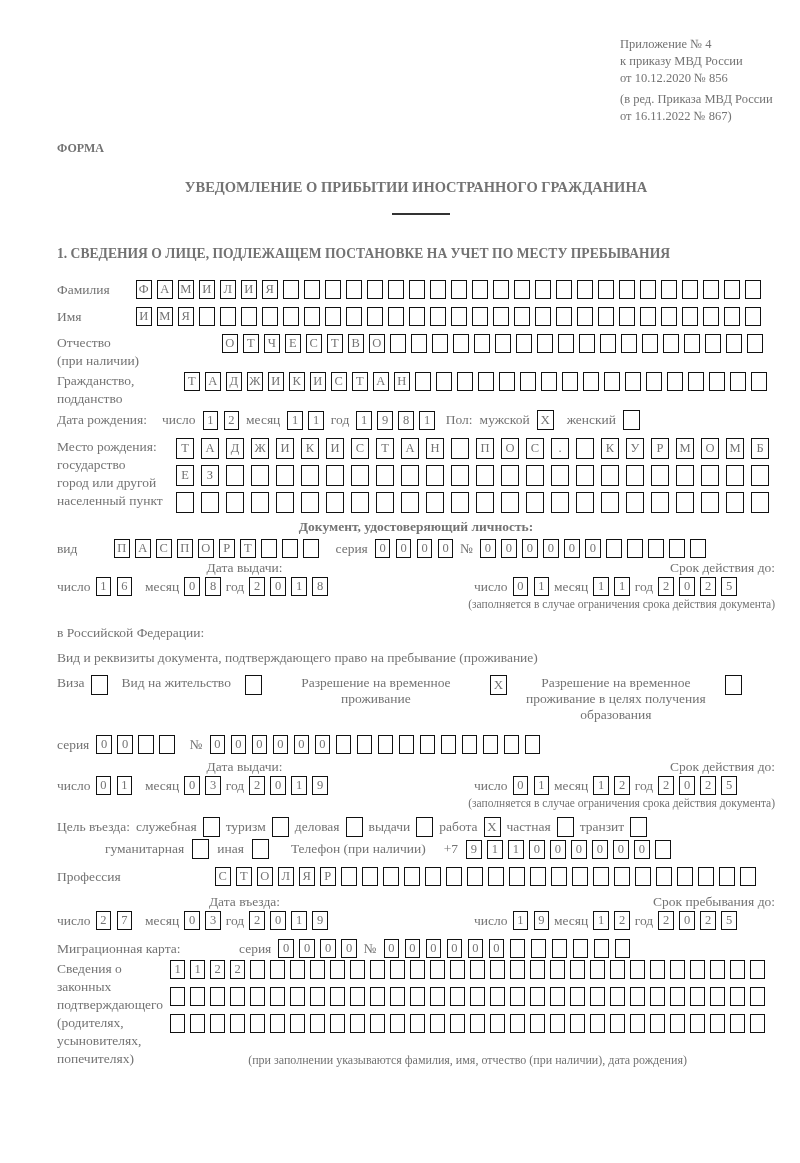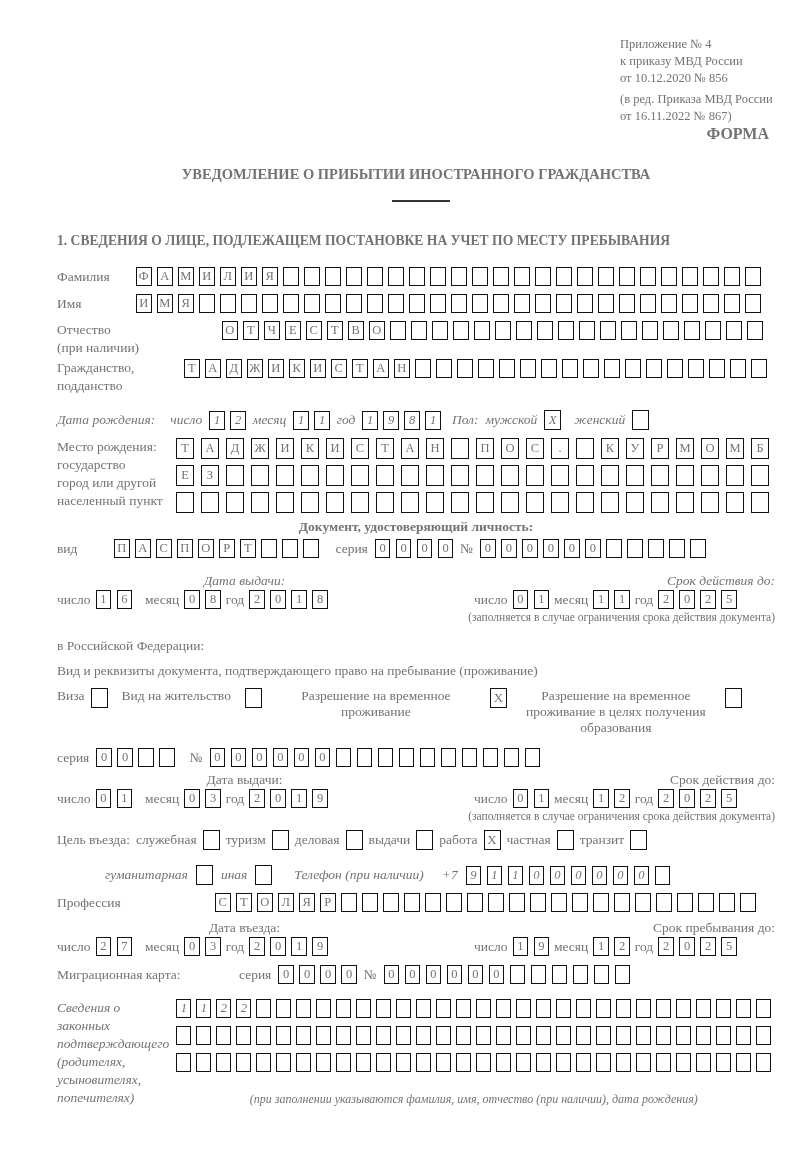--- a/index.html
+++ b/index.html
@@ -3,21 +3,21 @@
 <meta charset="utf-8">
 <style>
   html,body{margin:0;padding:0;background:#fff;}
   .page{
     width:800px;height:1163px;box-sizing:border-box;background:#fff;color:#737373;
     font-family:"Liberation Serif","DejaVu Serif",serif;
     padding:36px 25px 0 57px;overflow:hidden;position:relative;
   }
   .annex{margin-left:563px;font-size:12.5px;line-height:17px;}
   .annex-note{margin-top:4px;}
-  .forma{text-align:right;font-weight:bold;font-size:16px;padding-right:6px;}
+  .forma{margin-top:16px;font-weight:bold;font-size:12px;padding-right:6px;}
   .title{margin-top:20px;text-align:center;font-weight:bold;font-size:14.5px;line-height:23px;}
   .title-underline{display:inline-block;width:58px;border-bottom:2px solid #333;margin-left:10px;vertical-align:baseline;}
   .section-heading{margin-top:24px;font-weight:bold;font-size:13.6px;}
   .row{display:flex;align-items:center;gap:7px;}
   .align-top{align-items:flex-start;}
   .lbl{font-size:13.5px;white-space:nowrap;}
   .lbl-col{font-size:13.5px;line-height:18px;}
   .center{text-align:center;}
   .w72{flex:0 0 72px;}
   .w112{flex:0 0 112px;}
@@ -47,21 +47,21 @@
   .date-cols{display:flex;}
   .dc-left{flex:0 0 375px;}
   .dc-right{flex:1;}
   .dg-head{display:block;text-align:center;font-size:13.5px;}
   .dc-right .dg-head{text-align:right;}
   .date-group{display:flex;align-items:center;gap:5px;}
   .note{font-size:11.5px;text-align:right;}
   .intro{font-size:13.5px;margin-top:10px;line-height:25px;}
   .indent48{margin-left:48px;}
   .foot-note{font-size:12px;margin-top:12px;text-align:center;}
-  .mt2{margin-top:2px;} .mt4{margin-top:4px;} .mt5{margin-top:5px;} .mt6{margin-top:15px;font-style:italic;}
+  .mt2{margin-top:2px;} .mt4{margin-top:4px;} .mt5{margin-top:5px;} .mt6{margin-top:2px;}
   .mt8{margin-top:8px;} .mt9{margin-top:9px;} .mt12{margin-top:12px;}
   .mt18{margin-top:18px;}
   .gap14{gap:14px;}
 </style>
 </head>
 <body>
 
 <div class="page">
 
   <div class="annex">
@@ -70,21 +70,21 @@
     <div>от 10.12.2020 № 856</div>
     <div class="annex-note">
       <div>(в ред. Приказа МВД России</div>
       <div>от 16.11.2022 № 867)</div>
     </div>
   </div>
 
   <div class="forma">ФОРМА</div>
 
   <div class="title">
-    <div>УВЕДОМЛЕНИЕ О ПРИБЫТИИ ИНОСТРАННОГО ГРАЖДАНСТВА</div>
+    <div>УВЕДОМЛЕНИЕ О ПРИБЫТИИ ИНОСТРАННОГО ГРАЖДАНИНА</div>
     <div>
       <span class="title-underline"></span>
     </div>
   </div>
 
   <div class="section-heading">1. СВЕДЕНИЯ О ЛИЦЕ, ПОДЛЕЖАЩЕМ ПОСТАНОВКЕ НА УЧЕТ ПО МЕСТУ ПРЕБЫВАНИЯ</div>
 
   <div class="row mt18">
     <span class="lbl w72">Фамилия</span>
     <span class="boxes">

